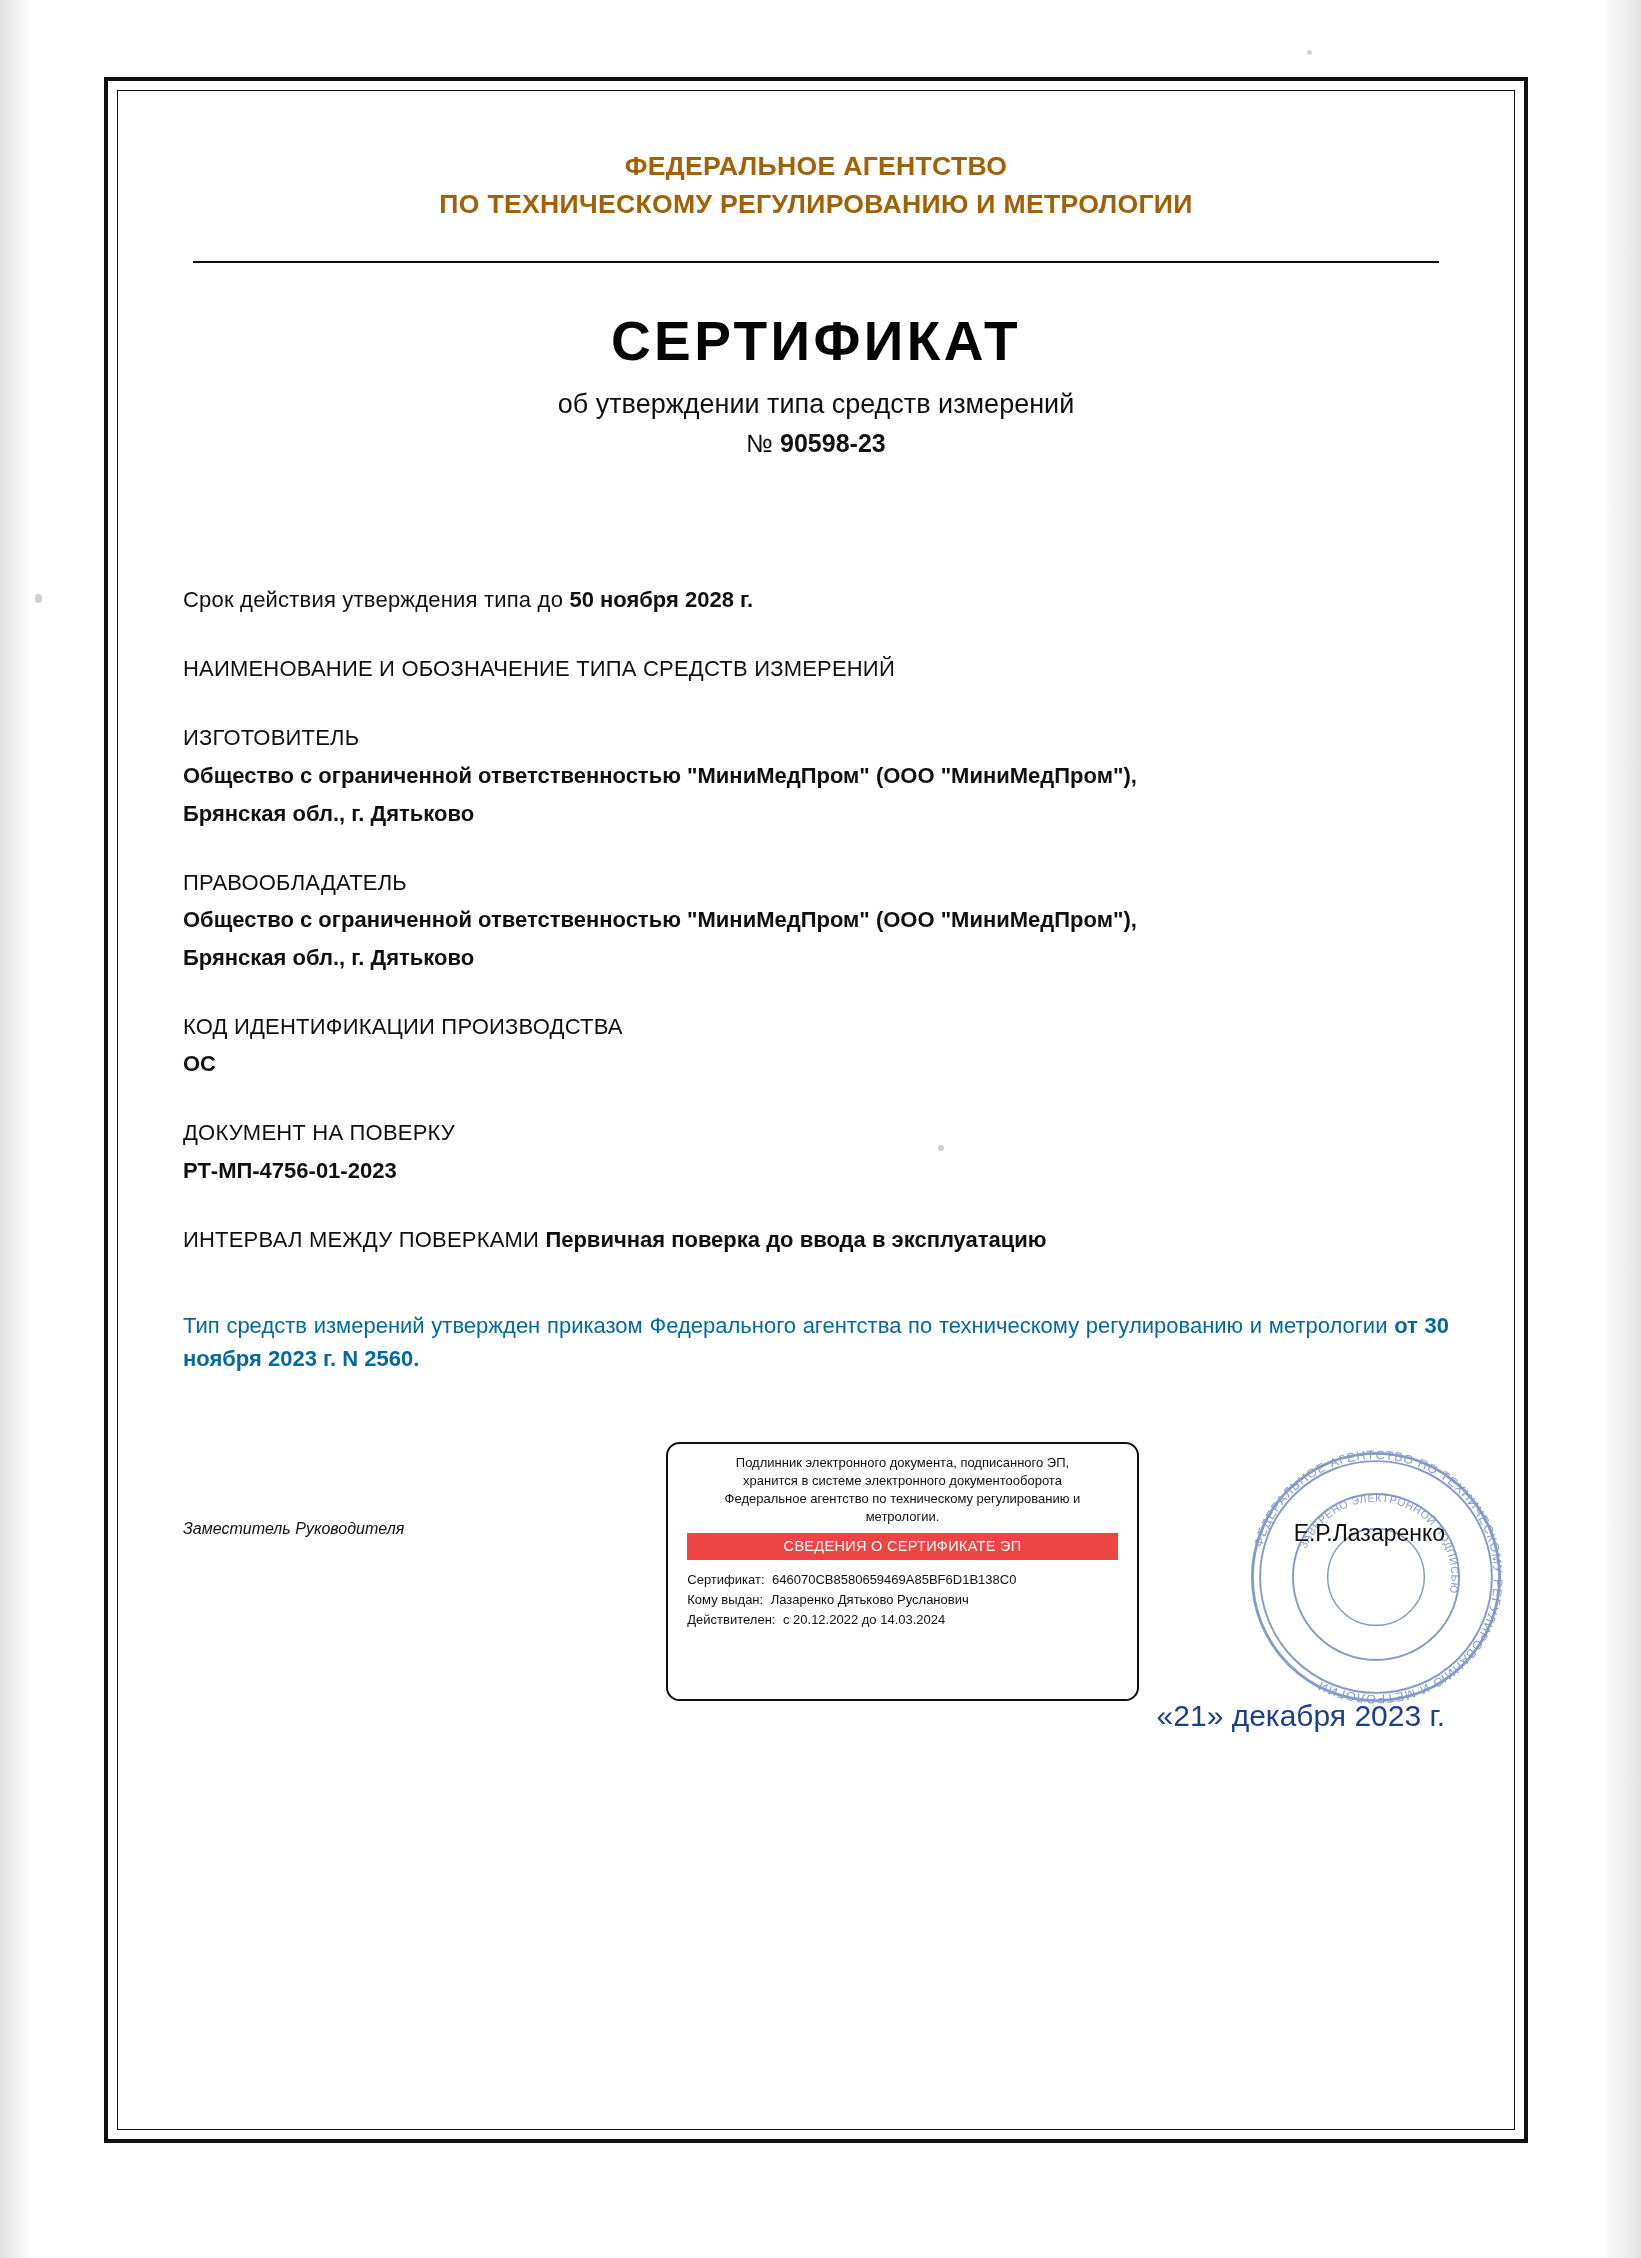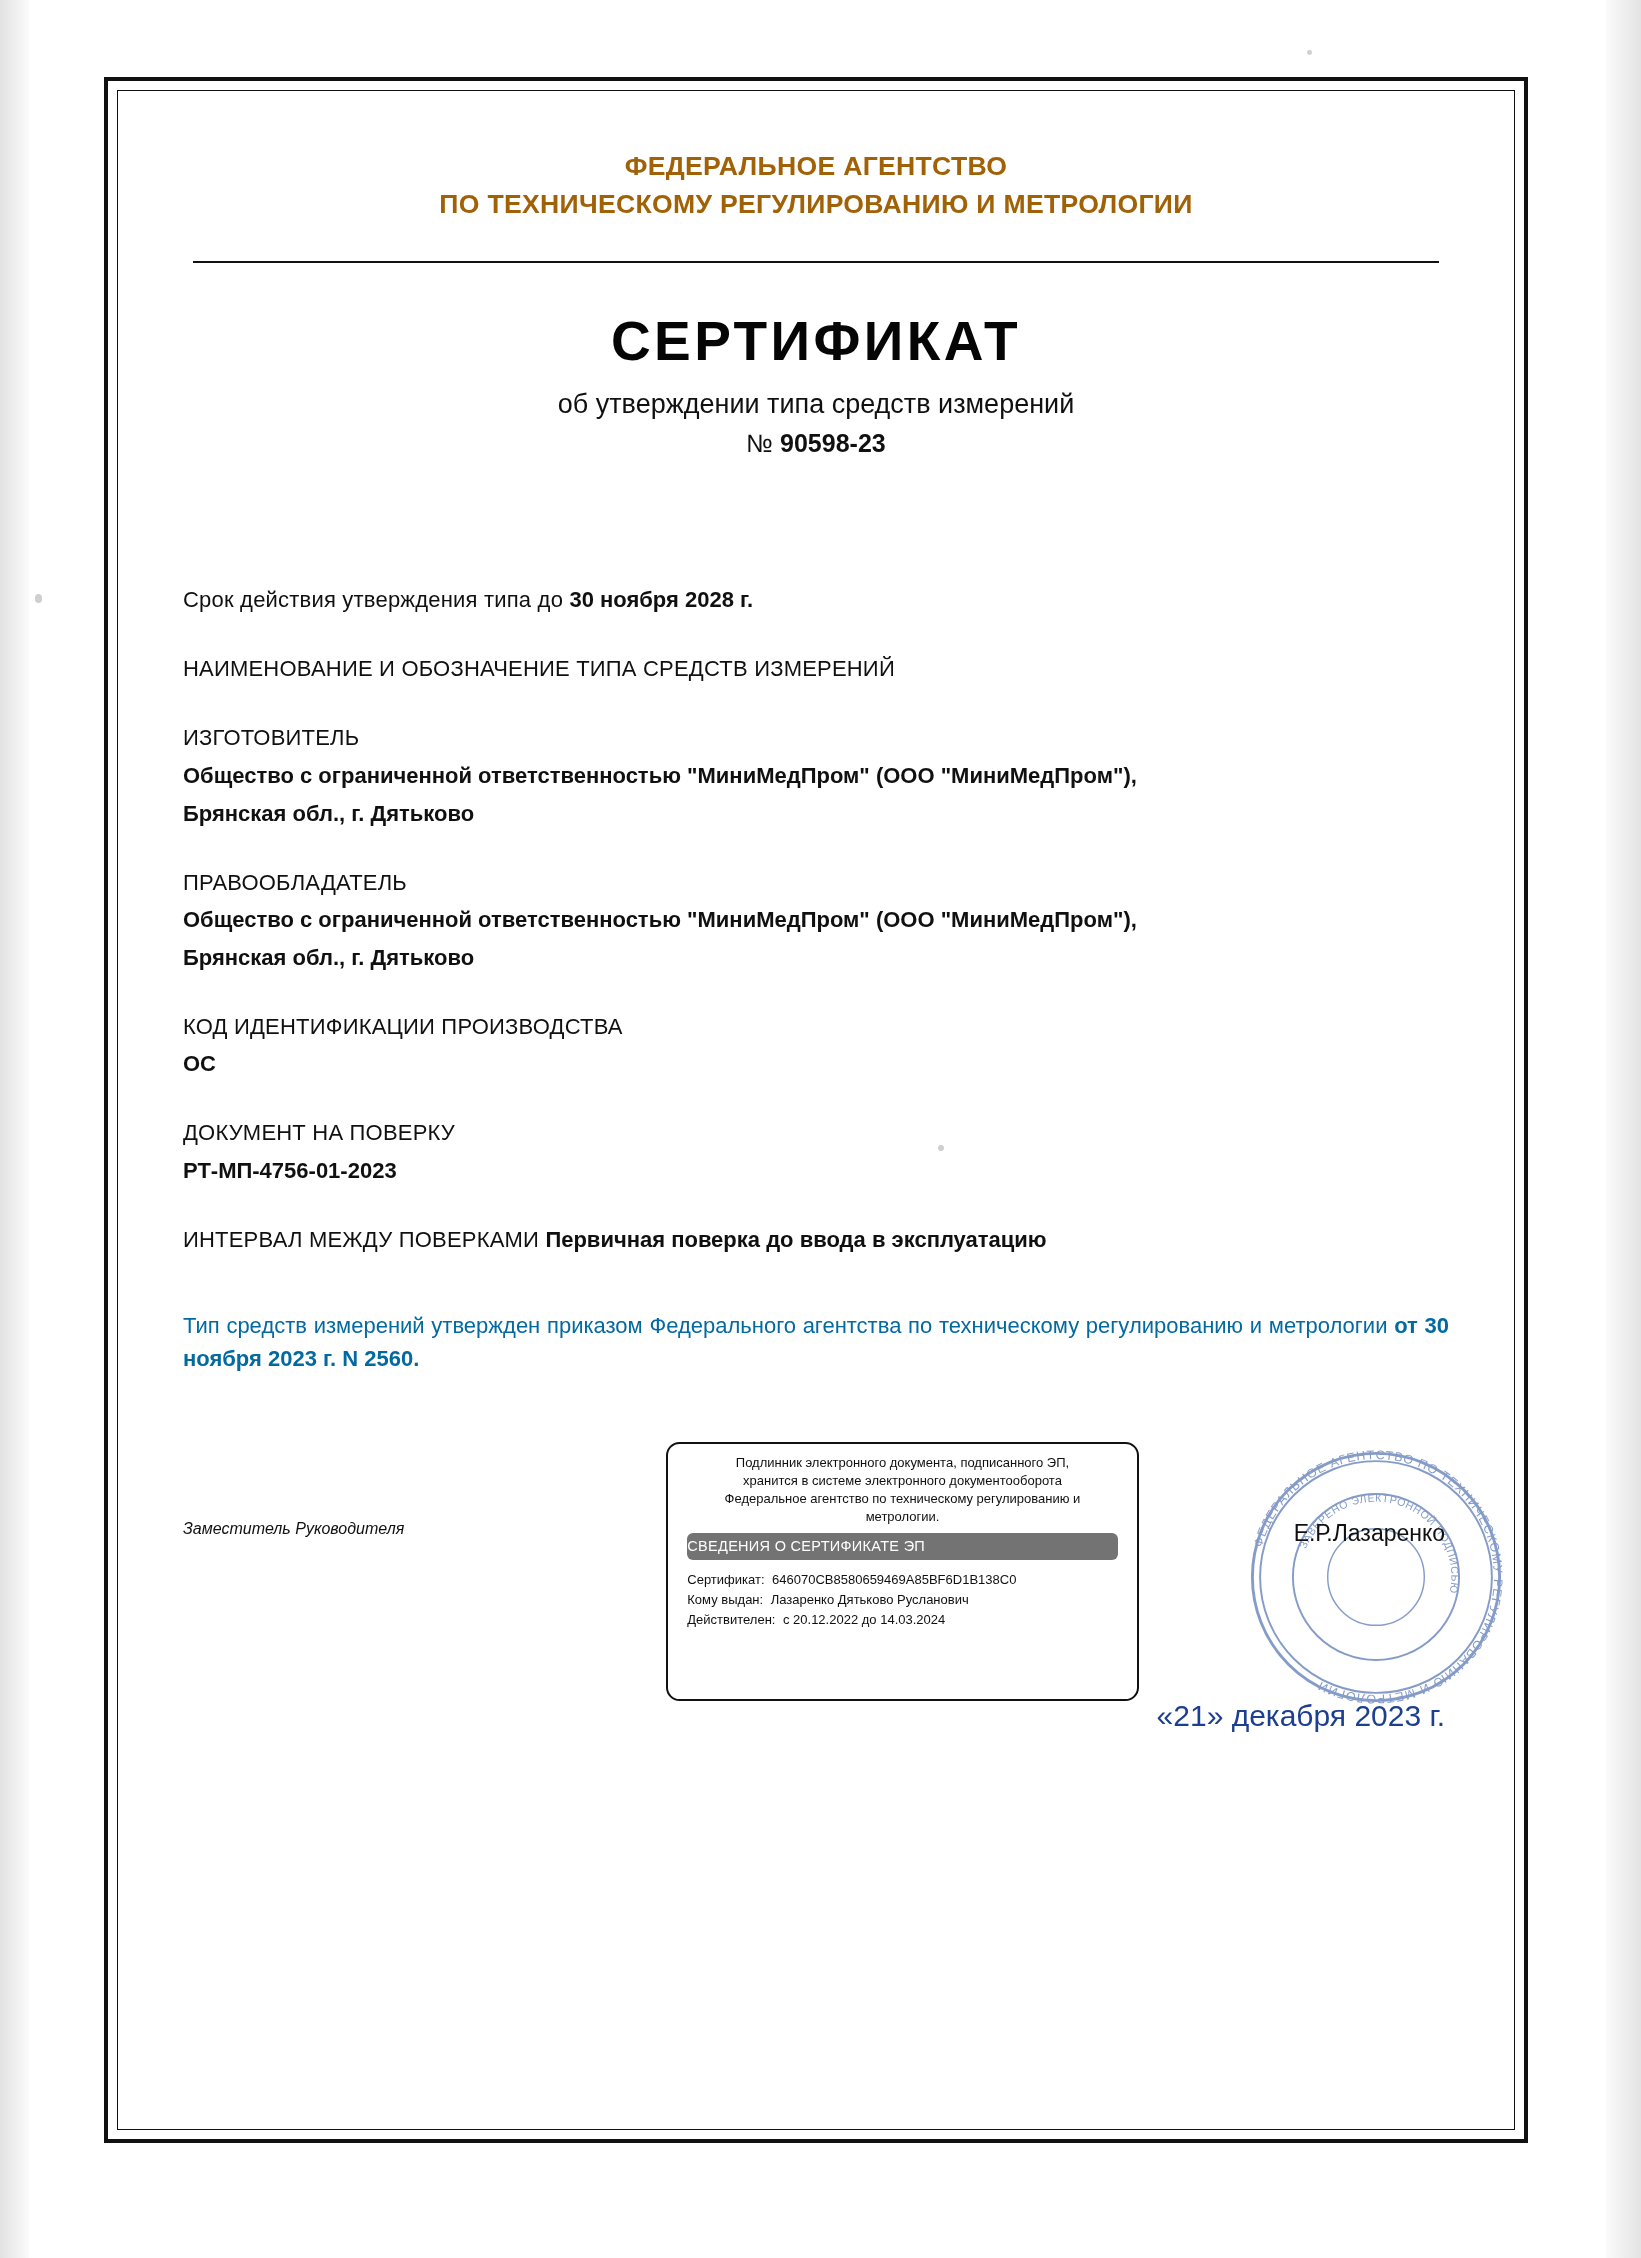--- a/index.html
+++ b/index.html
@@ -162,26 +162,26 @@
     padding: 9.7px 13.5px 7.7px 13.5px;
   }
   .esign .top-text {
     text-align: center;
     font-size: 13px;
     line-height: 1.38;
     color: #101010;
   }
   .esign .bar {
     margin: 7.7px 5.8px 0 5.8px;
-    background: #737373;
+    background: #ef4444;
     color: #fff;
+    text-align: center;
     font-size: 14.5px;
     padding: 4.8px 0 5.8px 0;
     letter-spacing: 0.3px;
-    border-radius: 6px;
   }
   .esign .rows {
     margin-top: 9.7px;
     padding-left: 5.8px;
     font-size: 13px;
     line-height: 1.55;
     color: #101010;
   }
   .esign .rows .k { display: inline-block; }
   .esign .rows .v { display: inline-block; margin-left: 3.9px; }
@@ -230,21 +230,21 @@
 
       <div class="cert-title">СЕРТИФИКАТ</div>
       <div class="cert-sub">об утверждении типа средств измерений</div>
       <div class="cert-num">
         <span>№ </span><b>90598-23</b>
       </div>
 
       <div class="body-block">
 
         <div class="field first inline-field">
-          <span class="label">Срок действия утверждения типа до </span><span class="value">30 ноября 2028 г.</span>
+          <span class="label">Срок действия утверждения типа до </span><span class="value">50 ноября 2028 г.</span>
         </div>
 
         <div class="field">
           <div class="label">НАИМЕНОВАНИЕ И ОБОЗНАЧЕНИЕ ТИПА СРЕДСТВ ИЗМЕРЕНИЙ</div>
         </div>
 
         <div class="field">
           <div class="label">ИЗГОТОВИТЕЛЬ</div>
           <div class="value">Общество с ограниченной ответственностью "МиниМедПром" (ООО "МиниМедПром"),</div>
           <div class="value">Брянская обл., г. Дятьково</div>

